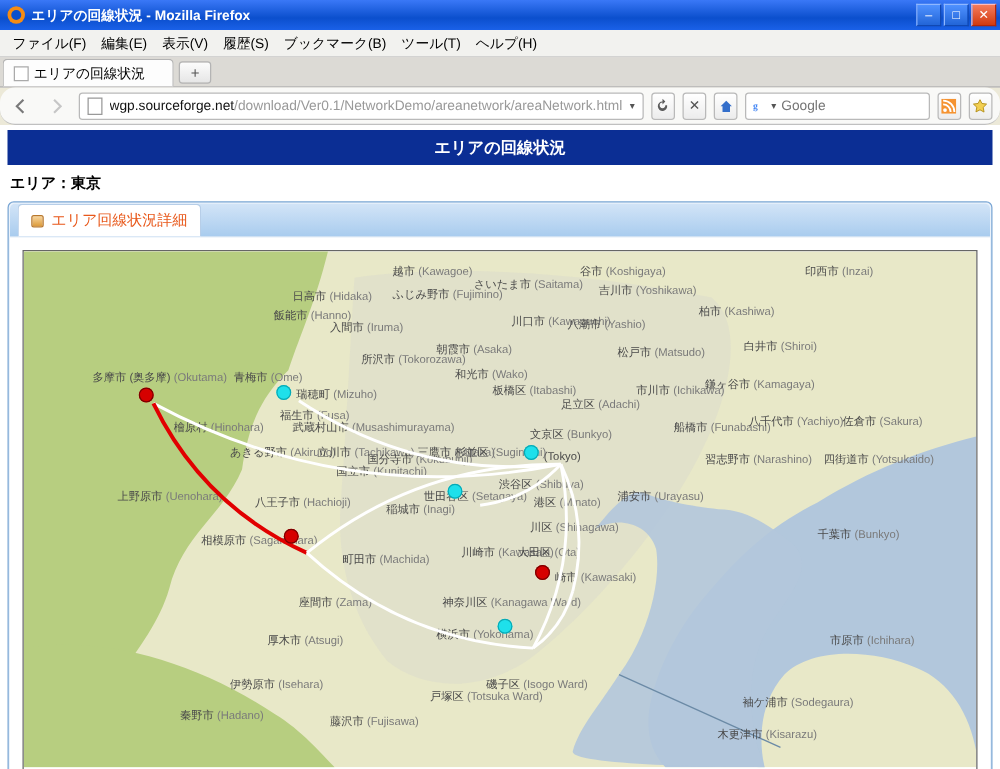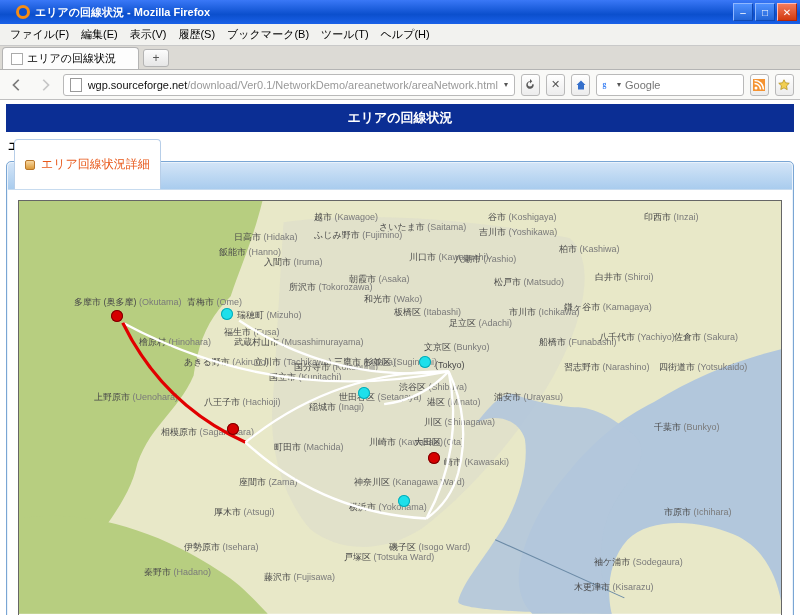--- a/index.html
+++ b/index.html
@@ -1,54 +1,54 @@
 <!DOCTYPE html>
 <html><head>
 <meta charset="utf-8">
 <style>
   * { margin:0; padding:0; box-sizing:border-box; }
   body { font-family:"MS PGothic","Hiragino Kaku Gothic Pro",sans-serif; font-size:11px; background:#ece9d8; width:800px; height:615px; overflow:hidden; color:#000; }
   
-  .winbar { height:24px; background:linear-gradient(#3a78f7,#0b4fcd 60%,#1a61e8); display:flex; align-items:center; padding:0 3px 0 16px; color:#fff; }
+  .winbar { height:24px; background:linear-gradient(#3a78f7,#0b4fcd 60%,#1a61e8); display:flex; align-items:center; padding:0 3px 0 6px; color:#fff; }
   .winbar .ff-icon { width:14px; height:14px; background:#f58c13; border-radius:50%; margin-right:5px; position:relative; }
   .winbar .ff-icon::after { content:""; position:absolute; inset:3px; background:#0a4fce; border-radius:50%; }
   .winbar .title { font-weight:bold; font-size:11px; flex:1; }
   .winbtns { display:flex; gap:2px; }
   .winbtn { width:20px; height:18px; border:1px solid #1148b2; border-top-color:#8fb7ff; border-left-color:#8fb7ff; background:linear-gradient(#4f91ff,#2265d7); color:#fff; font-size:10px; display:flex; align-items:center; justify-content:center; }
   .winbtn.close { background:linear-gradient(#f47b5c,#d23a0f); border-color:#b32609; border-top-color:#fbb; border-left-color:#fbb; }
   
   .menubar { height:22px; background:#f2f2ef; display:flex; align-items:center; padding:0 4px; border-bottom:1px solid #c9c9c9; }
   .menubar span { padding:3px 6px; display:inline-block; }
   
   .tabstrip { height:24px; background:#dcdad5; display:flex; align-items:flex-end; padding:0 2px; border-bottom:1px solid #b4b4b4; }
   .tab { background:#fdfdfd; border:1px solid #b4b4b4; border-bottom:none; border-radius:4px 4px 0 0; padding:3px 22px 3px 8px; font-size:11px; max-width:200px; margin-right:0px; display:flex; align-items:center; gap:4px; }
   .tab .favicon { width:12px; height:12px; border:1px solid #aaa; background:#fff; }
   .newtab { width:26px; height:18px; margin-left:4px; margin-bottom:2px; border:1px solid #b4b4b4; border-radius:3px; background:linear-gradient(#fcfcfc,#e6e6e6); display:flex; align-items:center; justify-content:center; font-size:12px; color:#555; }
   
-  .navrow { height:30px; background:#f9f9f7; display:flex; align-items:center; gap:6px; padding:0 6px; border-bottom:1px solid #c0c0c0; }
+  .navrow { height:30px; background:#f9f9f7; display:flex; align-items:center; gap:6px; padding:0 6px; border-bottom:1px solid #c0c0c0;border-radius:12px; }
   .navbtn { width:26px; height:22px; display:flex; align-items:center; justify-content:center; color:#6d6d6d; border-radius:3px; }
   .navbtn svg { width:14px; height:14px; }
   .urlfield { flex:1; height:22px; background:#fff; border:1px solid #b9b9b9; border-radius:3px; display:flex; align-items:center; padding:0 6px; gap:6px; }
   .urlfield .pageicon { width:12px; height:14px; background:#fff; border:1px solid #999; }
   .urlfield .urltext { flex:1; color:#333; font-size:11px; white-space:nowrap; overflow:hidden; }
   .urlfield .urltext .host { color:#111; }
   .urlfield .urltext .path { color:#999; }
   .sq { width:22px; height:22px; border:1px solid #b9b9b9; border-radius:3px; display:flex; align-items:center; justify-content:center; background:linear-gradient(#fff,#ececec); color:#555; }
   .searchfield { width:170px; height:22px; background:#fff; border:1px solid #b9b9b9; border-radius:3px; display:flex; align-items:center; padding:0 4px; gap:4px; }
   .gicon { width:14px; height:14px; }
   .searchfield input { border:none; outline:none; width:100%; font-size:11px; color:#888; }
   .dd { color:#555; font-size:8px; }
   
   .content { height:calc(615px - 24px - 22px - 24px - 30px); background:#fff; overflow:auto; }
   .inner { padding:4px 6px; }
   .pageheader { background:#0b2e94; color:#fff; font-weight:bold; font-size:13px; text-align:center; padding:5px 0; }
   .arealabel { font-size:12px; font-weight:bold; padding:6px 2px; }
   .panel { border:1px solid #7aa6d4; border-radius:5px; background:#eaf2fb; padding:1px; }
   .panel-head { background:linear-gradient(#d2e4f7,#a9ccee); border-radius:4px 4px 0 0; height:26px; display:flex; align-items:flex-end; padding:0 6px; }
-  .ptab { background:#fff; border:1px solid #b7cee8; border-bottom:none; border-radius:4px 4px 0 0; padding:16px 10px; font-size:12px; color:#e8581a; display:flex; align-items:center; gap:6px; }
+  .ptab { background:#fff; border:1px solid #b7cee8; border-bottom:none; border-radius:4px 4px 0 0; padding:4px 10px; font-size:12px; color:#e8581a; display:flex; align-items:center; gap:6px; }
   .ptab .tile { width:10px; height:10px; background:linear-gradient(#f9d79f,#db9a3a); border:1px solid #b8772b; border-radius:2px; }
   .panel-body { background:#fff; padding:10px; border-top:1px solid #c7dbef; border-radius:0 0 5px 5px; }
   .mapwrap { border:1px solid #666; height:426px; position:relative; overflow:hidden; }
   
   .bg { position:absolute; inset:0; }
   .land { fill:#e8e8c8; }
   .forest { fill:#b7ce80; }
   .sea { fill:#b2c7dc; }
   .urban { fill:#dcdccc; }
   .maplabel { position:absolute; font-size:9px; color:#4a4a4a; white-space:nowrap; }
@@ -177,21 +177,21 @@
             <path class="urban" d="M250,20 C320,10 420,15 520,35 C550,60 530,130 490,190 C460,235 420,280 380,310 C340,335 300,330 275,310 C250,280 235,235 240,185 C244,130 247,65 250,20 Z" opacity="0.6"></path>
 
             <path class="sea" d="M720,140 C680,150 640,165 600,190 C570,205 545,225 520,255 C493,285 478,318 473,345 C470,365 475,380 485,390 L560,390 C555,368 557,340 575,320 C595,300 640,300 675,315 C700,325 715,350 720,378 Z"></path>
             <path class="sea" d="M432,210 C448,200 472,205 478,225 C482,250 472,290 450,320 C434,345 420,360 415,378 C412,390 560,390 560,390 C548,360 545,320 560,290 C575,262 602,240 580,220 C560,205 545,195 525,195 C505,193 480,188 470,183 C458,178 444,195 432,210 Z" opacity="0.9"></path>
 
             <line x1="450" y1="320" x2="572" y2="375" stroke="#6b8aa6" stroke-width="1"></line>
           </svg>
 
           <div id="labels">
               <div class="maplabel" style="left: 295px; top: 10px;">越市 <span class="en">(Kawagoe)</span></div>
-              <div class="maplabel" style="left: 445px; top: 10px; margin-left: 24px;">谷市 <span class="en">(Koshigaya)</span></div>
+              <div class="maplabel" style="left: 445px; top: 10px;">谷市 <span class="en">(Koshigaya)</span></div>
               <div class="maplabel" style="left: 625px; top: 10px;">印西市 <span class="en">(Inzai)</span></div>
               <div class="maplabel" style="left: 215px; top: 30px;">日高市 <span class="en">(Hidaka)</span></div>
               <div class="maplabel" style="left: 295px; top: 28px;">ふじみ野市 <span class="en">(Fujimino)</span></div>
               <div class="maplabel" style="left: 360px; top: 20px;">さいたま市 <span class="en">(Saitama)</span></div>
               <div class="maplabel" style="left: 460px; top: 25px;">吉川市 <span class="en">(Yoshikawa)</span></div>
               <div class="maplabel" style="left: 200px; top: 45px;">飯能市 <span class="en">(Hanno)</span></div>
               <div class="maplabel" style="left: 245px; top: 55px;">入間市 <span class="en">(Iruma)</span></div>
               <div class="maplabel" style="left: 390px; top: 50px;">川口市 <span class="en">(Kawaguchi)</span></div>
               <div class="maplabel" style="left: 435px; top: 52px;">八潮市 <span class="en">(Yashio)</span></div>
               <div class="maplabel" style="left: 540px; top: 42px;">柏市 <span class="en">(Kashiwa)</span></div>

